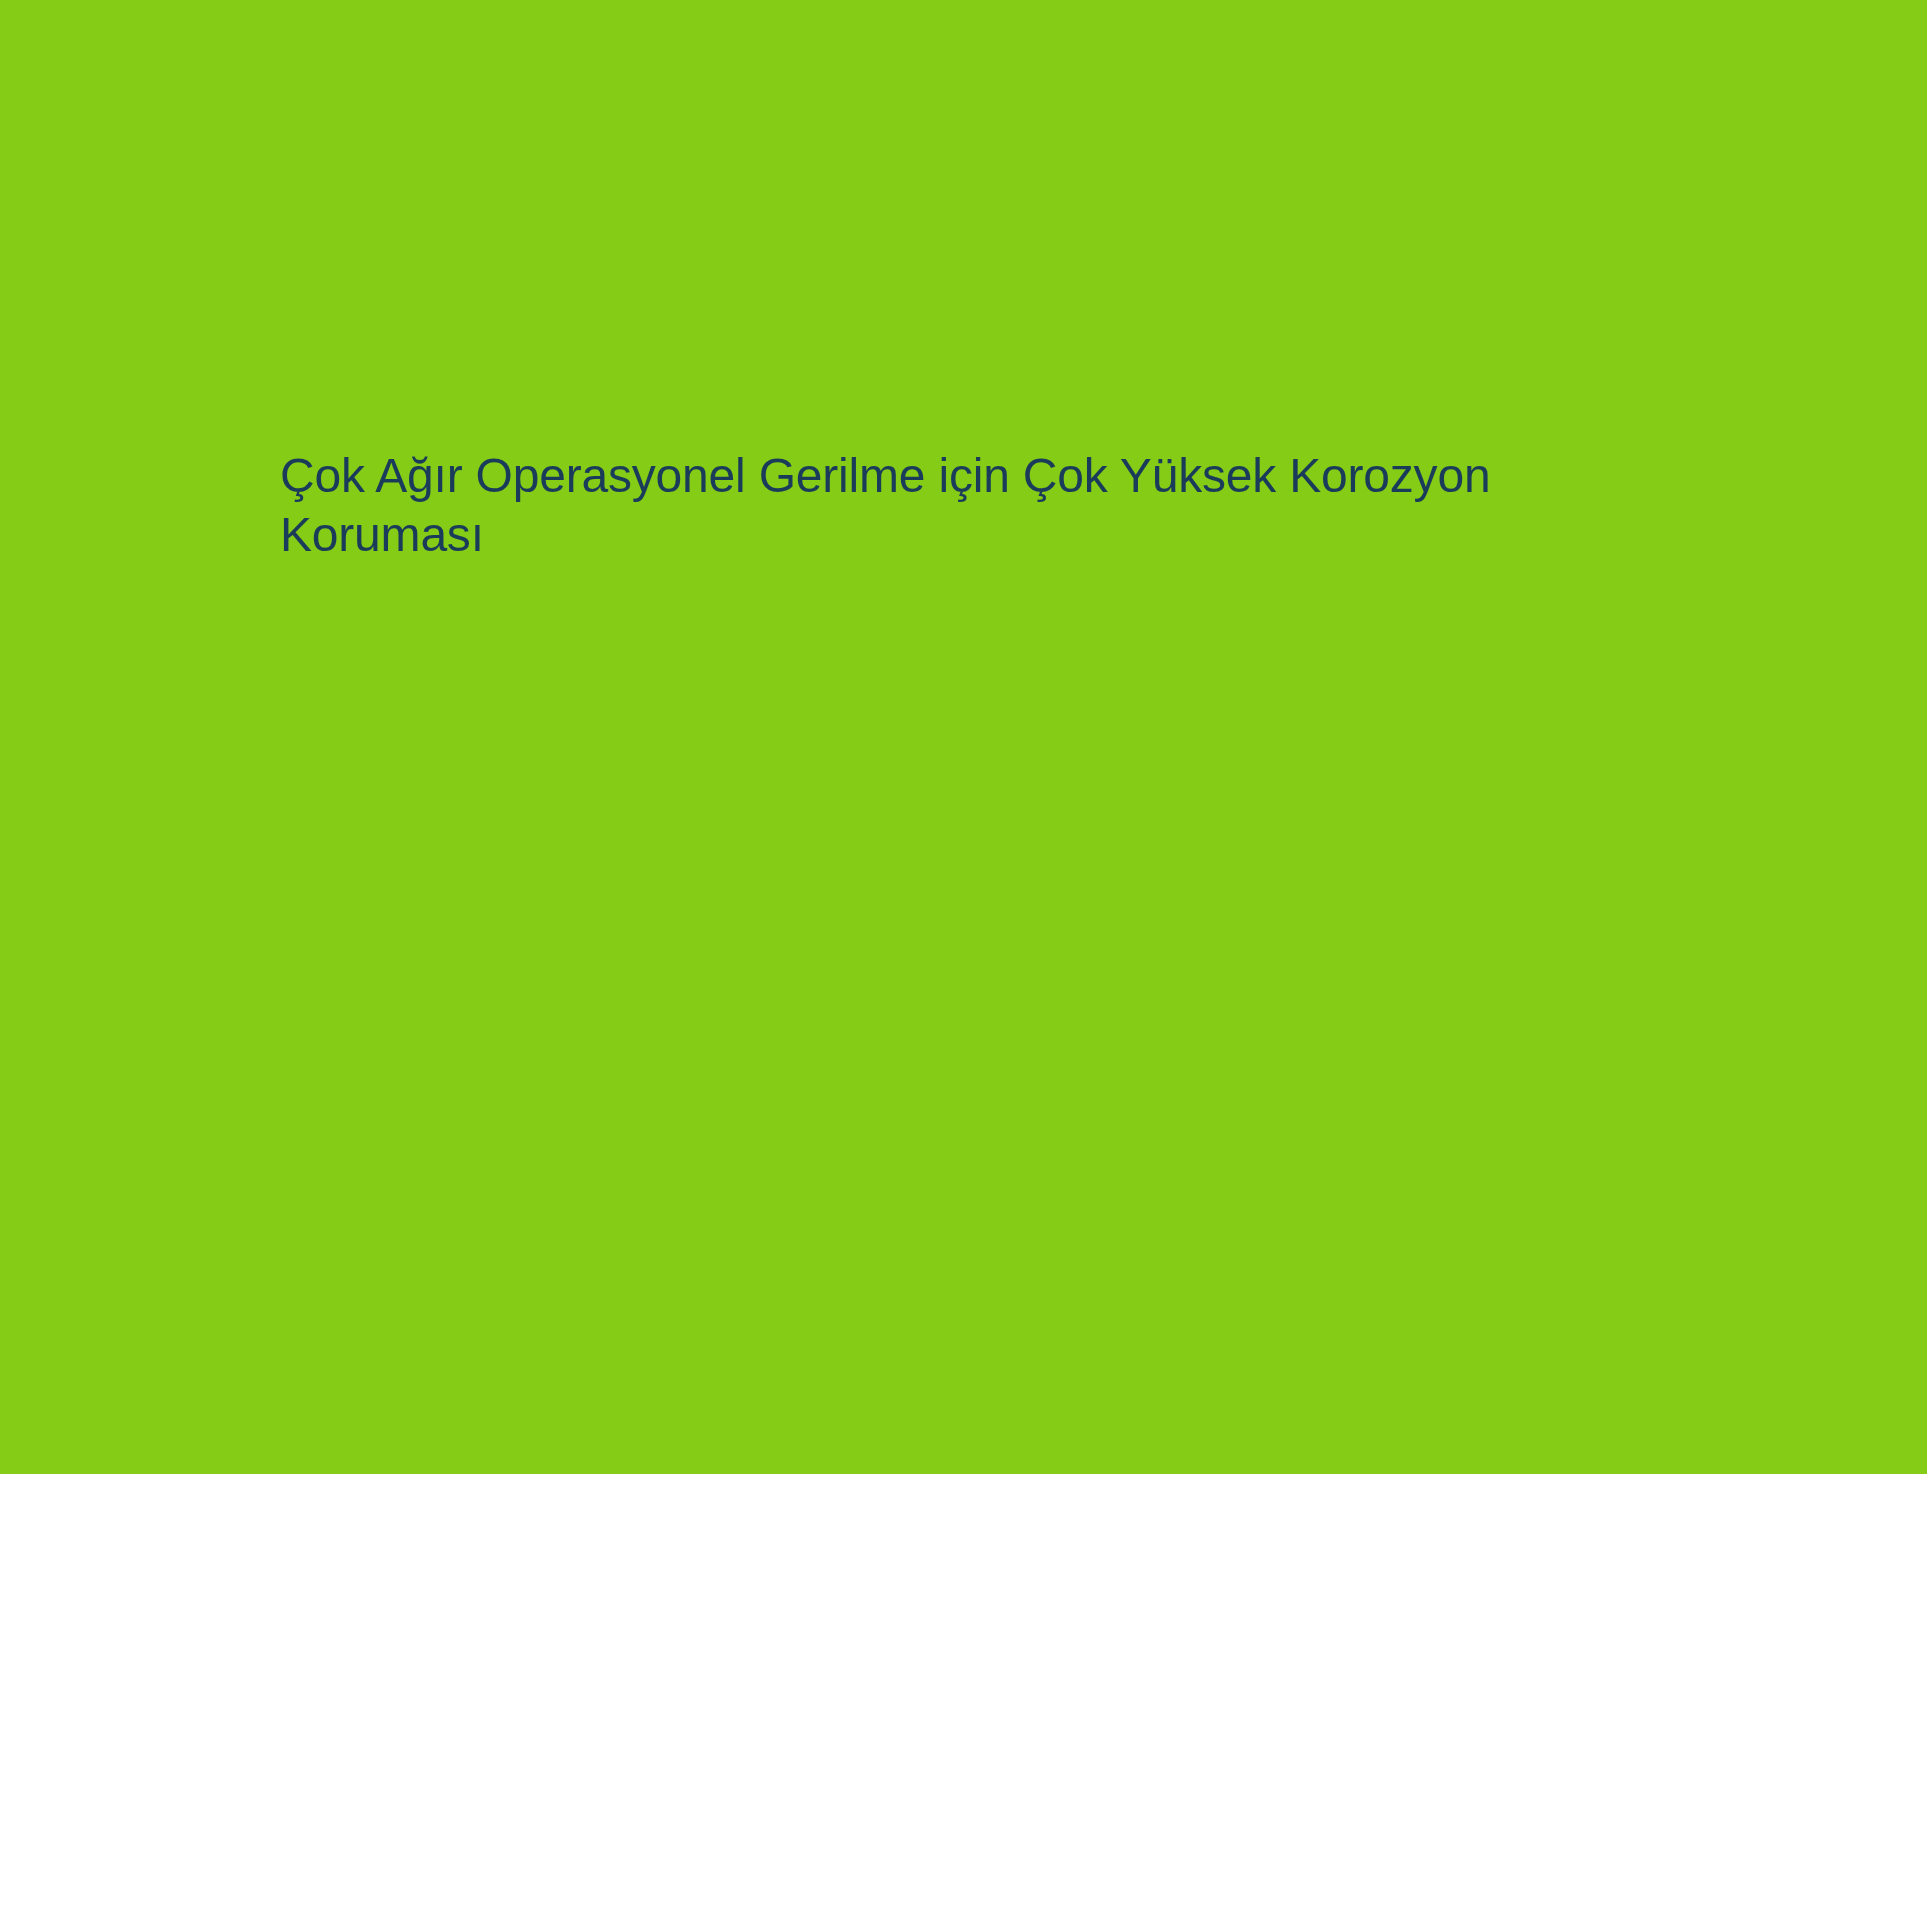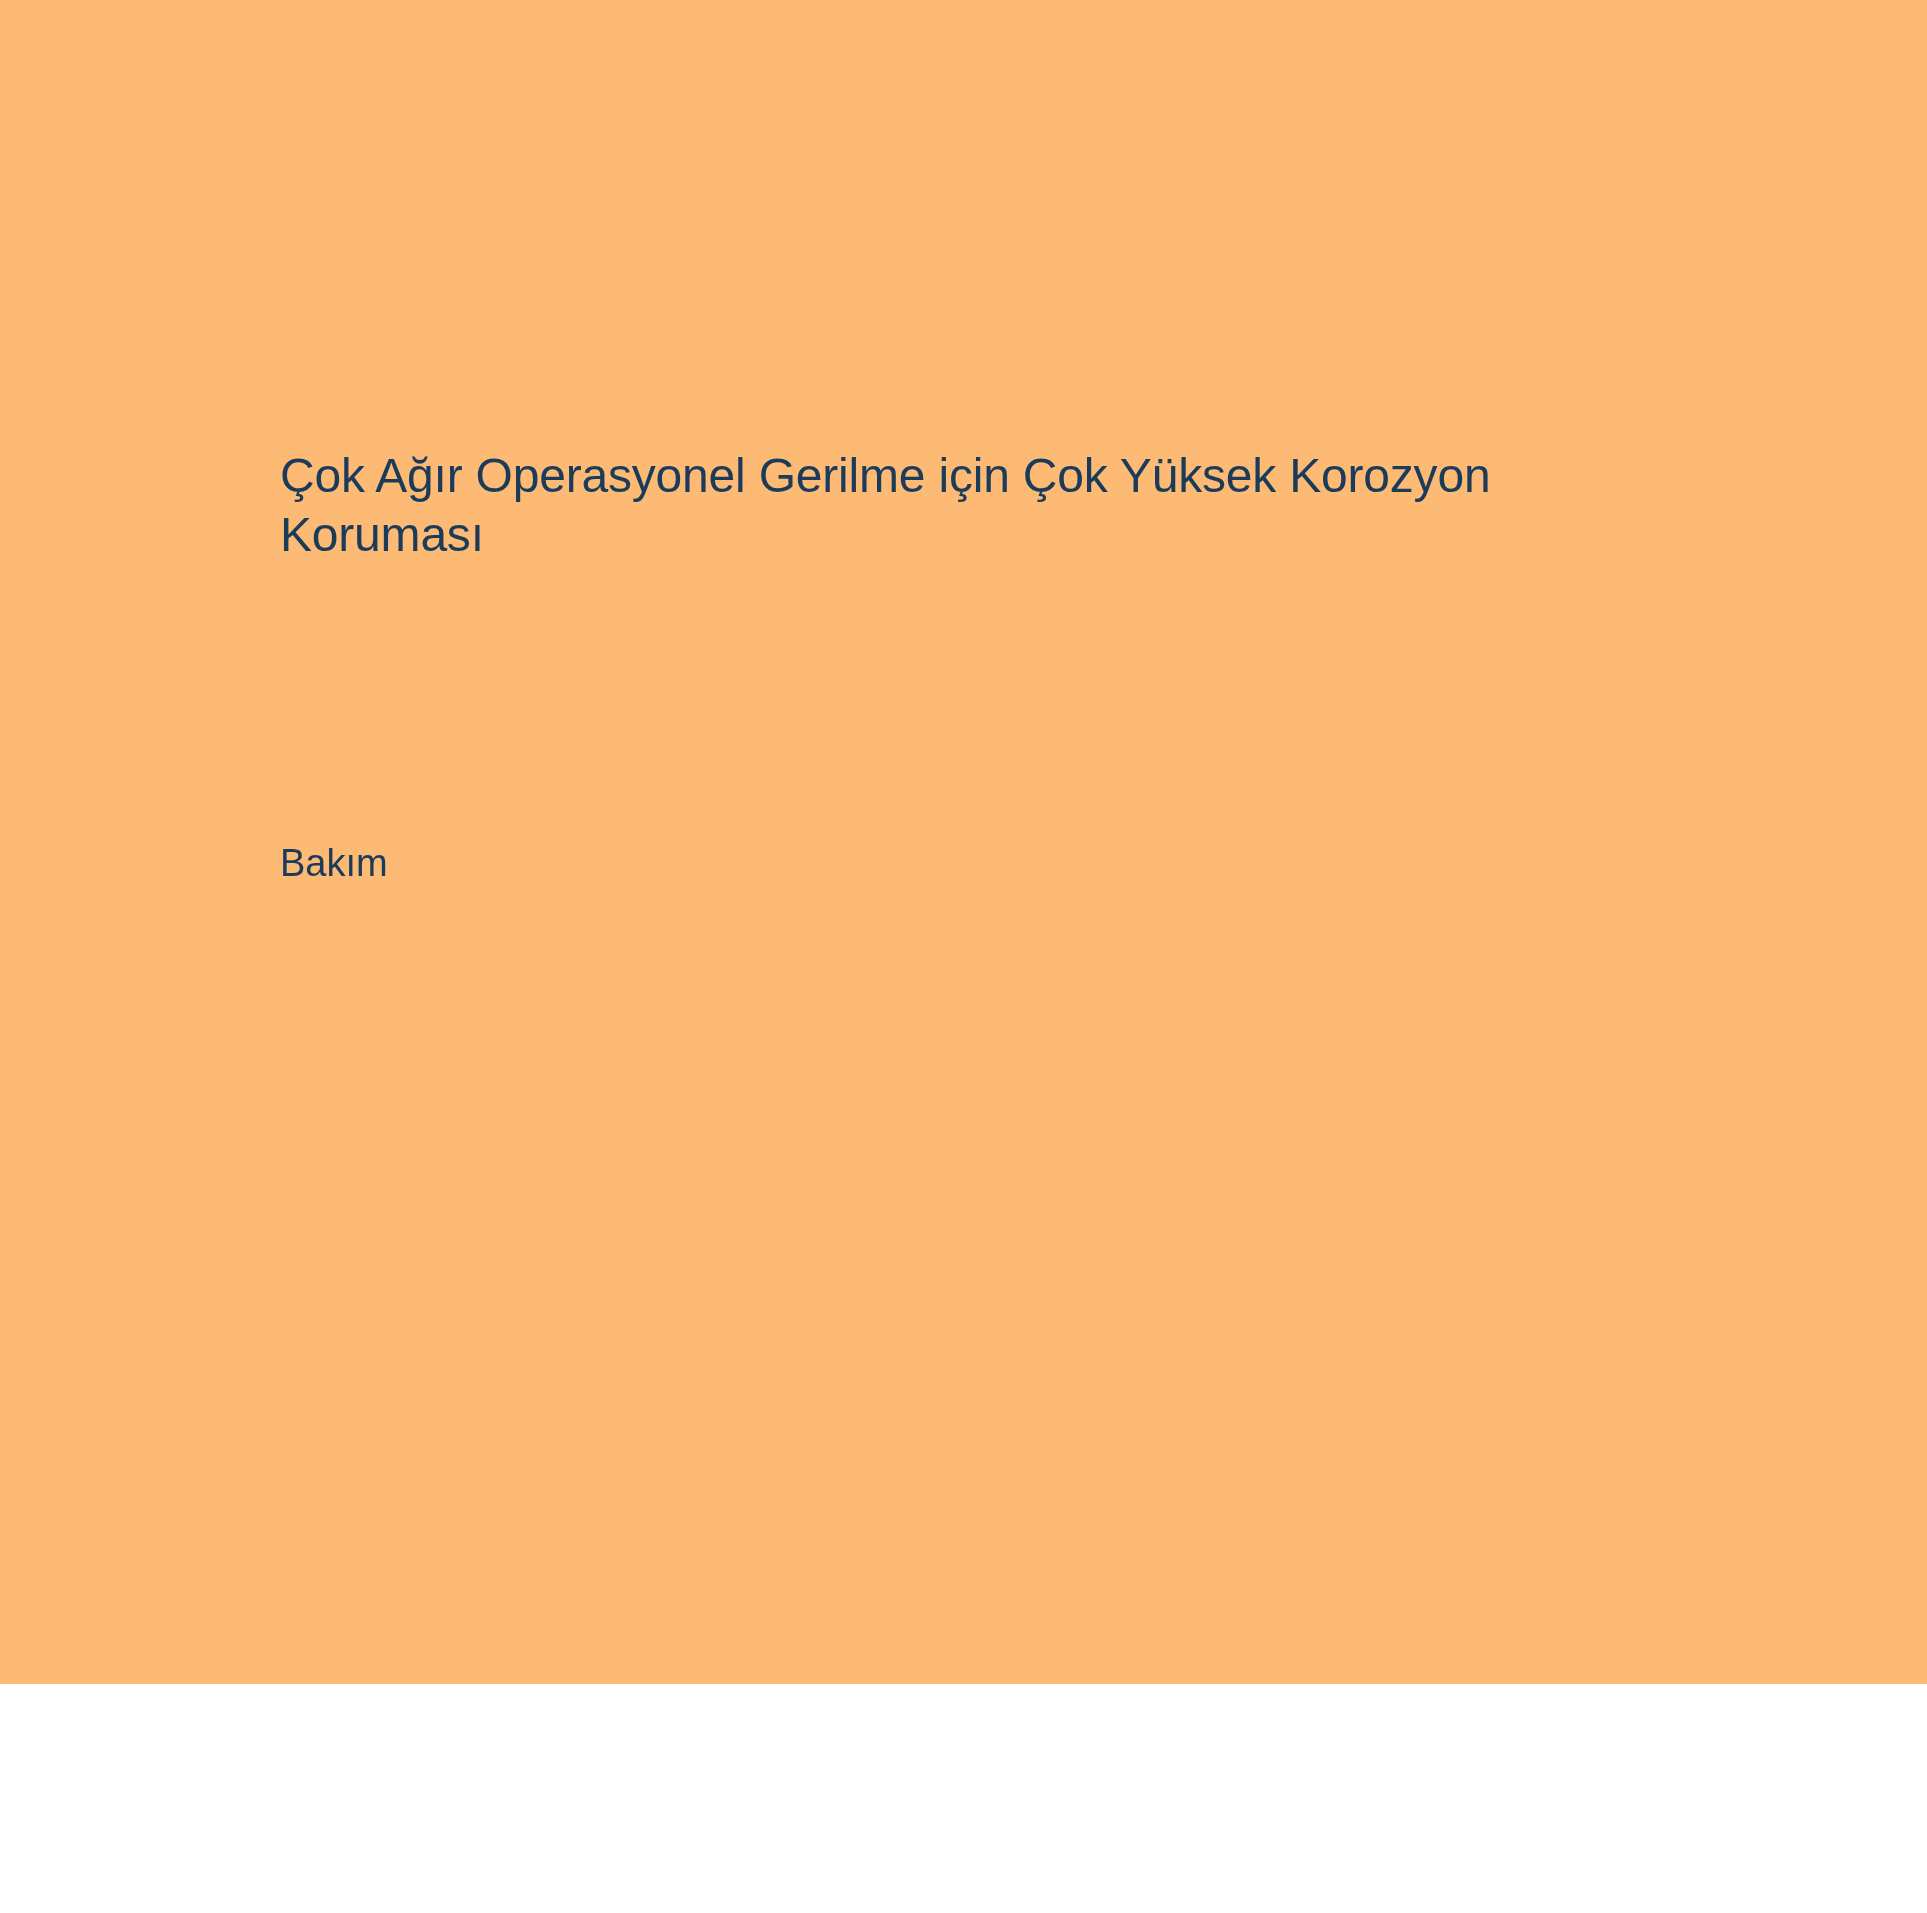--- a/index.html
+++ b/index.html
@@ -9,22 +9,22 @@
   }
   body {
     width: 1927px;
     height: 1913px;
     font-family: "Liberation Sans", sans-serif;
     -webkit-font-smoothing: antialiased;
   }
   .page {
     position: relative;
     width: 1927px;
-    height: 1684px;
-    background: #fdba74;
+    height: 1474px;
+    background: #84cc16;
     box-sizing: border-box;
   }
   .content {
     position: absolute;
     left: 280px;
     top: 447px;
     width: 1359px;
   }
   .doc-title {
     color: #1b3b5a;
@@ -71,20 +71,19 @@
     <h1 class="doc-title">Çok Ağır Operasyonel Gerilme için Çok Yüksek Korozyon Koruması</h1>
 
     <div class="gap-after-title"></div>
 
 
     <div class="gap-para"></div>
 
 
     <div class="gap-section"></div>
 
-    <h2 class="section-heading">Bakım</h2>
 
     <div class="gap-after-heading"></div>
 
 
   </div>
 </div>
 
 
 </body></html>

